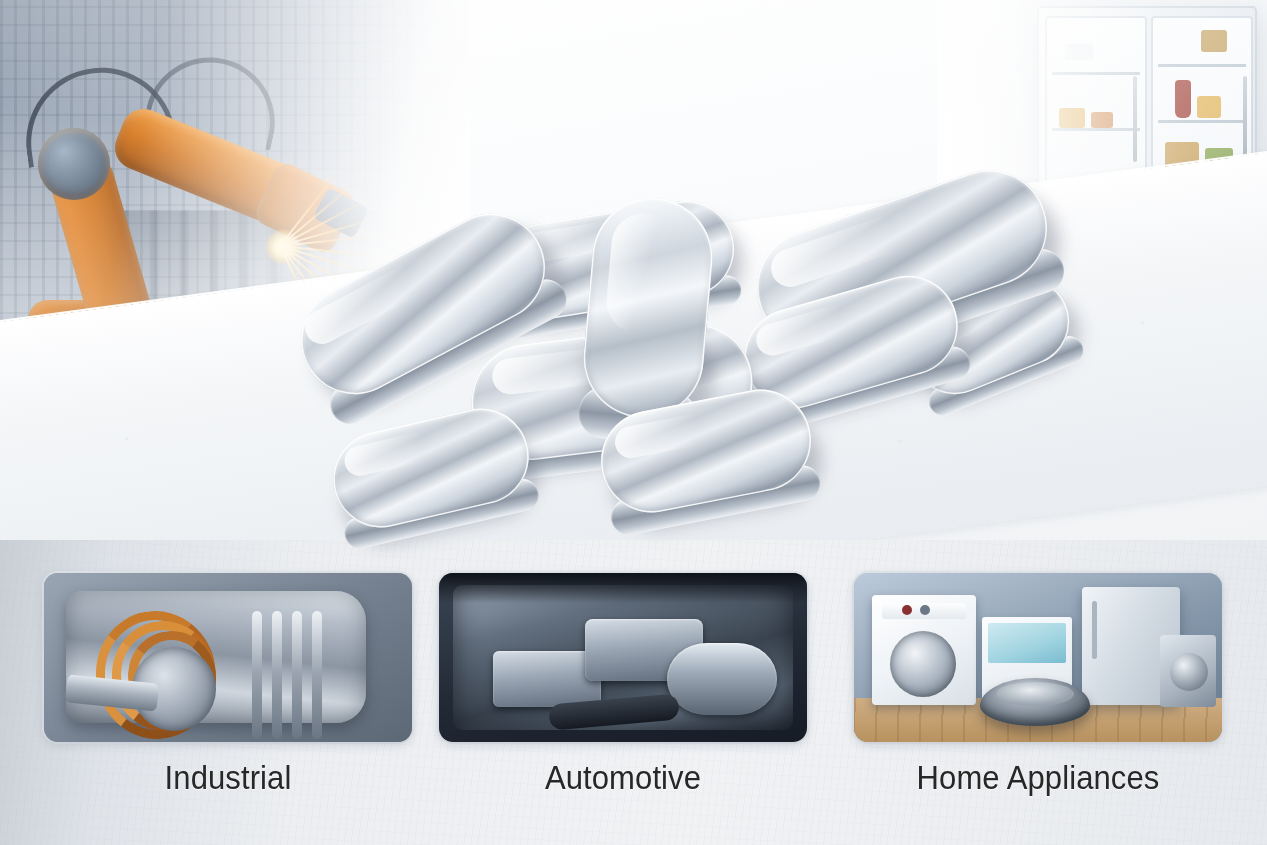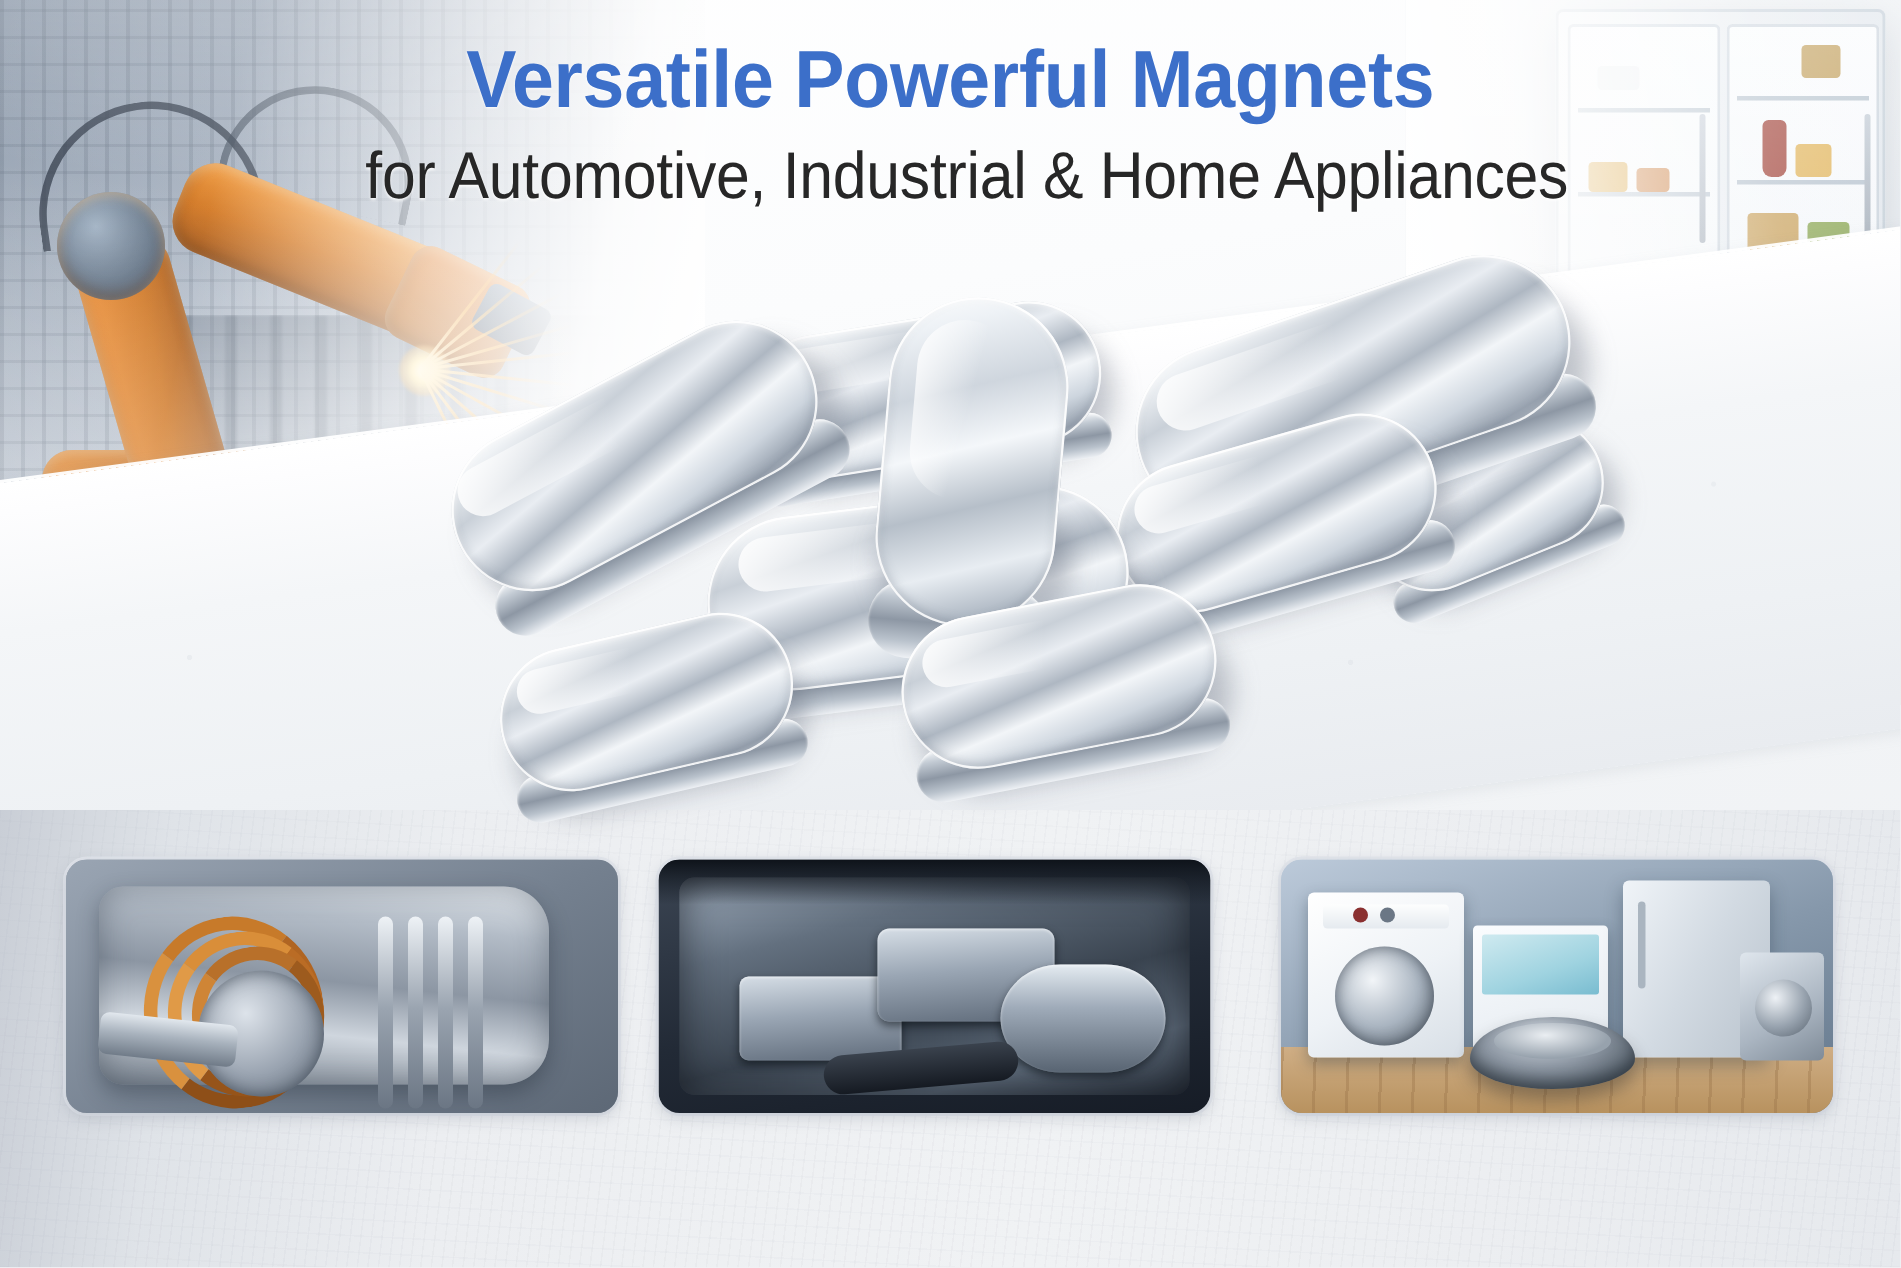--- a/index.html
+++ b/index.html
@@ -330,24 +330,20 @@
   </div>
 
   <div class="counter">
     <div class="speckle"></div>
   </div>
 
   <div class="band">
     <div class="grain"></div>
   </div>
 
-  <div class="titles">
-    <div class="title" style="color:#3C6FC9">Versatile Powerful Magnets</div>
-    <div class="subtitle" style="color:#272727">for Automotive, Industrial &amp; Home Appliances</div>
-  </div>
 
   <div class="magnets">
 
     <div class="mag" style="left:292px;top:250px;width:262px;height:108px;transform:rotate(-28deg);z-index:3">
       <div class="shadow" style="left:8px;top:26px;width:262px;height:96px"></div>
       <div class="side" style="height:40px;bottom:-20px"></div>
       <div class="top"></div>
       <div class="gloss" style="left:14px;top:10px;width:210px;height:34px"></div>
     </div>
 
@@ -456,14 +452,19 @@
             <div class="hnd"></div>
           </div>
         <div class="dryer">
             <div class="drum"></div>
           </div>
         <div class="rvac"></div>
       </div>
     </div>
   </div>
 
+  <div class="captions">
+    <div class="caption cap-1" style="color:#272727">Industrial</div>
+    <div class="caption cap-2" style="color:#272727">Automotive</div>
+    <div class="caption cap-3" style="color:#272727">Home Appliances</div>
+  </div>
 
 </div>
 
 </body></html>

